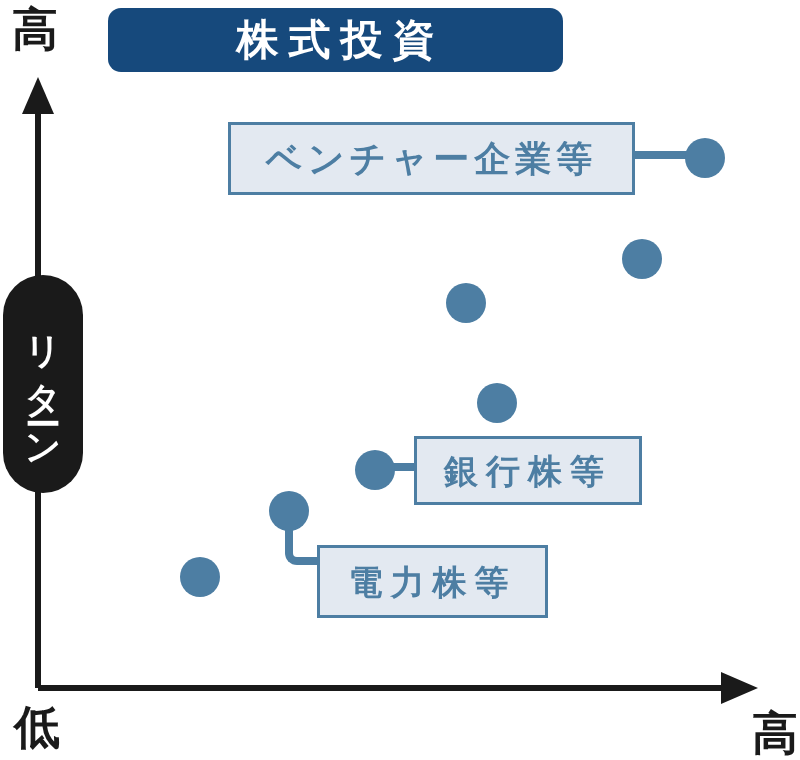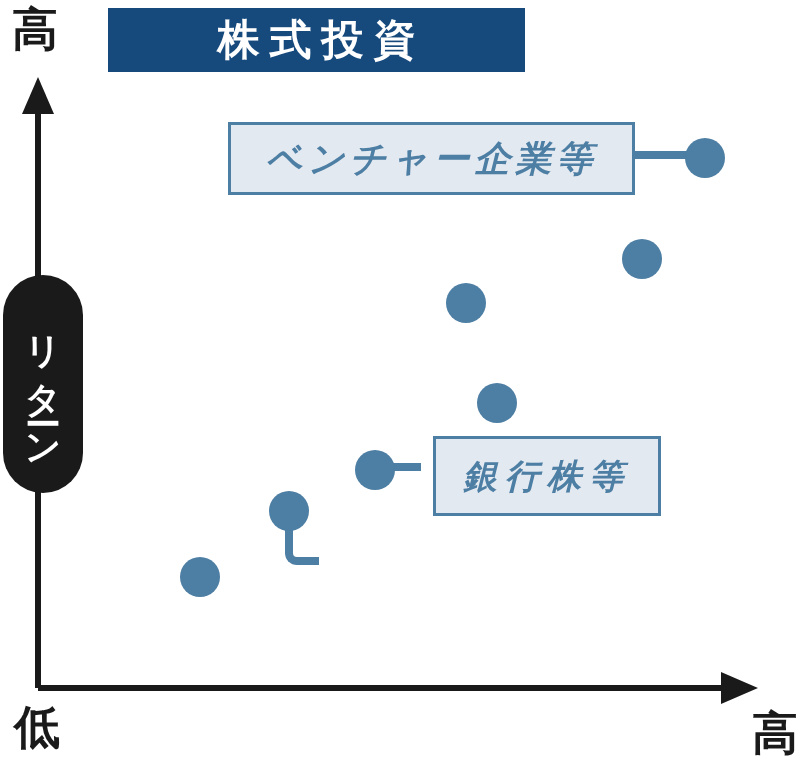--- a/index.html
+++ b/index.html
@@ -8,23 +8,23 @@
     position: relative;
     width: 800px;
     height: 760px;
     background: #ffffff;
     overflow: hidden;
   }
   
   .banner {
     position: absolute;
     left: 108px; top: 8px;
-    width: 417px; height: 64px;
+    width: 455px; height: 64px;
     background: #16497C;
-    display: flex; align-items: center; justify-content: center;
+    display: flex; align-items: center; justify-content: center; border-radius: 13px;
   }
   .banner span {
     color: #ffffff;
     font-size: 42px;
     font-weight: bold;
     letter-spacing: 10px;
     padding-left: 10px; 
   }
   
   .corner-label {
@@ -97,30 +97,29 @@
   }
   
   .label-box {
     position: absolute;
     background: #E3E9F1;
     border: 3px solid #4D7EA3;
     color: #4D7EA3;
     font-weight: bold;
     display: flex; align-items: center; justify-content: center;
     line-height: 1;
-    font-style: italic;
   }
   .box-venture {
     left: 228px; top: 122px;
     width: 407px; height: 73px;
     font-size: 36px; letter-spacing: 5px;
   }
   .box-bank {
-    left: 433px; top: 436px;
-    width: 228px; height: 80px;
+    left: 414px; top: 436px;
+    width: 228px; height: 69px;
     font-size: 34px; letter-spacing: 8px; text-align: center;
   }
   .box-power {
     left: 317px; top: 545px;
     width: 231px; height: 73px;
     font-size: 34px; letter-spacing: 8px;
   }
   
   .connector { position: absolute; background: #4D7EA3; }
   .conn-venture { left: 630px; top: 151px; width: 78px; height: 8px; }
@@ -167,20 +166,23 @@
   <div class="connector conn-venture"></div>
   <div class="connector conn-bank"></div>
   <div class="conn-power"></div>
 
   <div class="label-box box-venture">
     <span>ベンチャー企業等</span>
   </div>
   <div class="label-box box-bank">
     <span>銀行株等</span>
   </div>
+  <div class="label-box box-power">
+    <span>電力株等</span>
+  </div>
 
   <div id="dots-layer">
       <div class="dot" style="left: 685px; top: 138px;"></div>
       <div class="dot" style="left: 622px; top: 239px;"></div>
       <div class="dot" style="left: 446px; top: 283px;"></div>
       <div class="dot" style="left: 477px; top: 383px;"></div>
       <div class="dot" style="left: 355px; top: 450px;"></div>
       <div class="dot" style="left: 269px; top: 491px;"></div>
       <div class="dot" style="left: 180px; top: 557px;"></div>
     </div>

